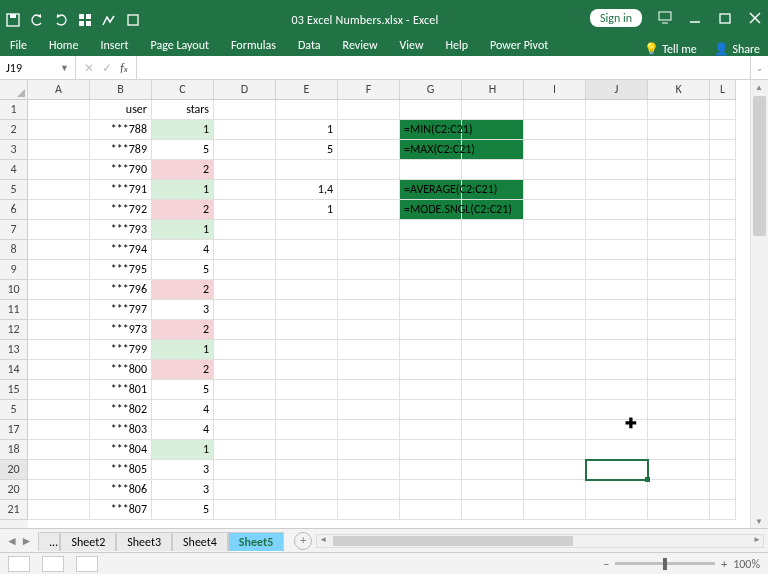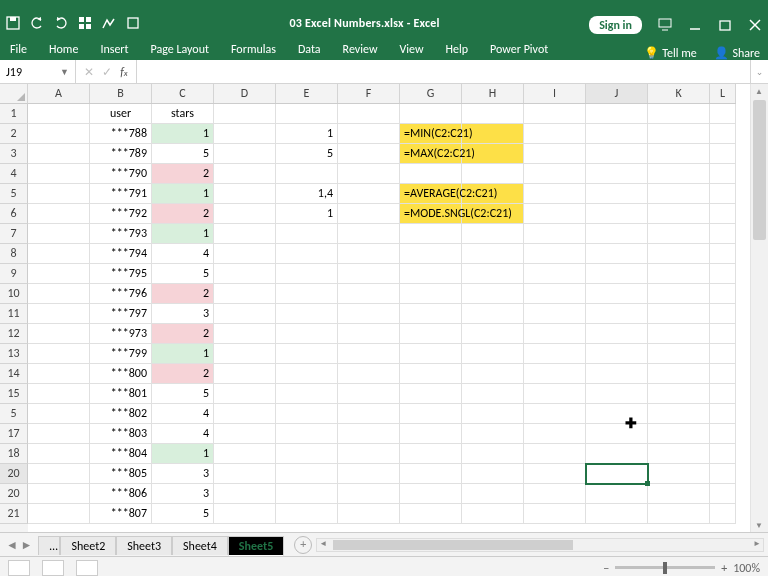--- a/index.html
+++ b/index.html
@@ -1,18 +1,18 @@
 <!DOCTYPE html>
 <html><head>
 <meta charset="utf-8">
 <style>
   * { box-sizing: border-box; margin: 0; padding: 0; font-family: "Segoe UI", Calibri, Arial, sans-serif; font-size: 12px; }
   body { background: #fff; width: 768px; height: 576px; overflow: hidden; }
 
-  .titlebar { background: #217346; color: #fff; height: 28px; display: flex; align-items: flex-start; padding: 16px 6px; font-weight: bold; }
+  .titlebar { background: #217346; color: #fff; height: 28px; display: flex; align-items: flex-end; padding: 1px 6px; }
   .qat { display: flex; align-items: center; gap: 10px; }
   .qat .qicon { width: 14px; height: 14px; display:flex; align-items:center; justify-content:center; }
   .titlecenter { flex: 1; text-align: center; font-size: 12px; letter-spacing: .2px; }
   .titleright { display: flex; align-items: center; gap: 16px; }
   .signin { background: #fff; color: #217346; padding: 2px 10px; font-size: 12px; border-radius:8px;}
   .winbtn { width: 14px; height: 14px; display:flex; align-items:center; justify-content:center; }
 
   .ribbon-tabs { background: #217346; color: #fff; height: 28px; display: flex; align-items: flex-end; padding: 0 8px; gap: 18px; }
   .ribbon-tabs .tab { font-size: 12px; padding: 4px 2px; cursor: pointer; }
   .ribbon-right { margin-left: auto; display:flex; gap:18px; align-items:center;}
@@ -29,45 +29,45 @@
   .selectall { width: 28px; height: 20px; border-right:1px solid #d4d4d4; border-bottom:1px solid #ccc; background:#f3f3f3; position:relative;}
   .selectall::after{content:""; position:absolute; right:2px; bottom:2px; width:0;height:0; border-right:8px solid #b7b7b7; border-top:8px solid transparent;}
   .colheads { display:flex; height:20px; background:#f3f3f3; border-bottom:1px solid #ccc;}
   .ch { border-right:1px solid #d4d4d4; text-align:center; font-size:12px; color:#444; line-height:19px;}
   .rowheads { width:28px; background:#f3f3f3;}
   .rh { height:20px; border-bottom:1px solid #d4d4d4; border-right:1px solid #ccc; text-align:center; font-size:12px; color:#444; line-height:19px;}
   .cells { position: relative; }
   .row { display:flex; height:20px; }
   .cell { border-right:1px solid #e0e0e0; border-bottom:1px solid #e0e0e0; height:20px; line-height:19px; padding:0 4px; font-size:12px; overflow:visible; white-space:nowrap;}
   .al-r { text-align:right; }
-  .al-l { text-align:center; }
+  .al-l { text-align:right; }
   .green { background:#d8efdc; }
   .pink { background:#f6d3d7; }
-  .orange { background:#fde047; }
+  .orange { background:#15803d; }
   
   .wA{width:62px;} .wB{width:62px;} .wC{width:62px;} .wD{width:62px;}
   .wE{width:62px;} .wF{width:62px;} .wG{width:62px;} .wH{width:62px;}
   .wI{width:62px;} .wJ{width:62px;} .wK{width:62px;} .wL{width:26px;}
 
   .top-row { display:flex; }
   .body-area { display:flex; overflow:hidden; position:relative; height:428px;}
   .scroll-v { width:18px; background:#f1f1f1; border-left:1px solid #e3e3e3; position:relative;}
   .scroll-v::before{content:"▲"; position:absolute; top:2px; left:4px; font-size:8px; color:#888;}
   .scroll-v::after{content:"▼"; position:absolute; bottom:2px; left:4px; font-size:8px; color:#888;}
   .vthumb {position:absolute; top:16px; left:2px; right:2px; height:140px; background:#cfcfcf; border-radius:2px;}
 
   .sel { outline:2px solid #217346; outline-offset:-1px; position:relative;}
   .sel::after {content:""; position:absolute; right:-3px; bottom:-3px; width:5px; height:5px; background:#217346;}
 
   .cursor-plus { position:absolute; font-size:14px; color:#000; pointer-events:none; font-weight:bold;}
 
   .sheet-tabs { height:24px; border-top:1px solid #ccc; display:flex; align-items:center; background:#f3f3f3; font-size:11px;}
   .tabnav { display:flex; gap:6px; padding:0 6px; color:#888;}
   .stab { padding:2px 10px; border:1px solid #ccc; border-bottom:none; background:#eaeaea; margin-top:2px; cursor:pointer;}
-  .stab.active { background:#000000; border-bottom:1px solid #fff; font-weight:bold; color:#217346;}
+  .stab.active { background:#7dd3fc; border-bottom:1px solid #fff; font-weight:bold; color:#217346;}
   .addsheet {width:18px;height:18px;border:1px solid #bbb;border-radius:50%;margin-left:10px;text-align:center;line-height:15px;color:#888;}
   .hsb{flex:1; margin:0 4px; height:14px; background:#f1f1f1; border:1px solid #ddd; position:relative;}
   .hsb::before{content:"◄"; position:absolute;left:2px;top:-1px;font-size:8px;color:#888;}
   .hsb::after{content:"►"; position:absolute;right:2px;top:-1px;font-size:8px;color:#888;}
   .hthumb{position:absolute; left:16px; top:1px; bottom:1px; width:240px; background:#cfcfcf;}
 
   .statusbar { height:22px; border-top:1px solid #ccc; background:#f3f3f3; display:flex; align-items:center; padding:0 8px; gap:12px; color:#666; font-size:11px;}
   .statusbar .viewbtn { width:22px;height:16px;border:1px solid #ccc; background:#fff; display:inline-block;}
   .zoom { margin-left:auto; display:flex; align-items:center; gap:6px;}
   .slider{width:100px;height:3px;background:#c0c0c0;position:relative;}

